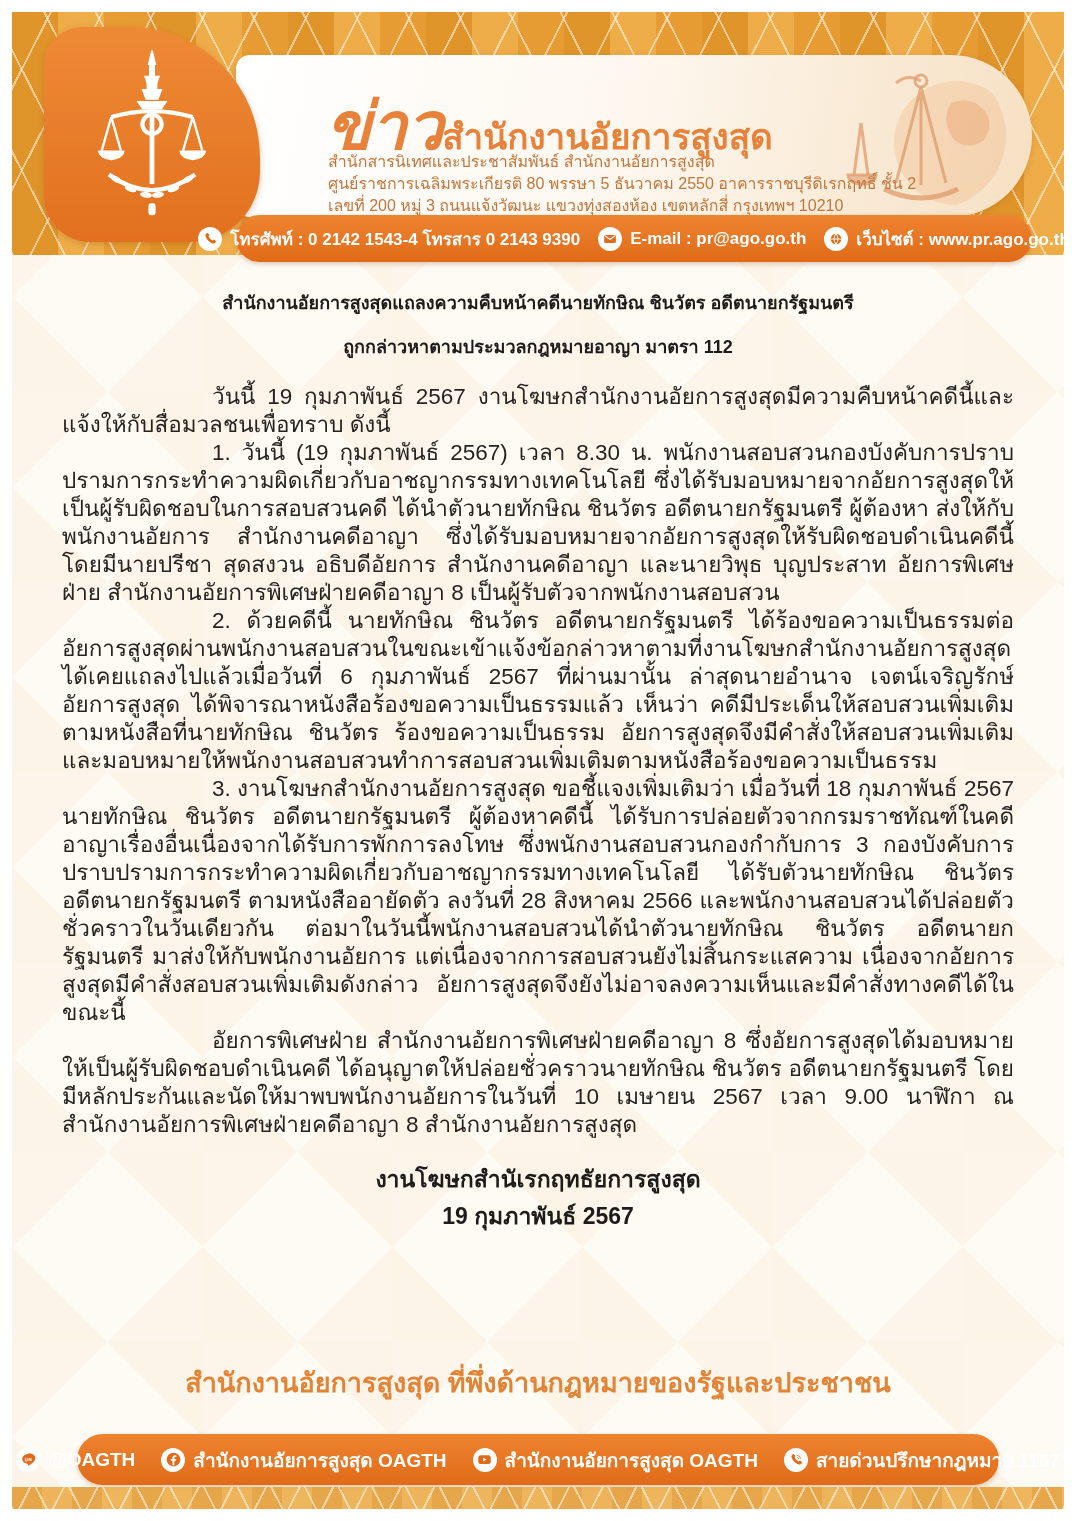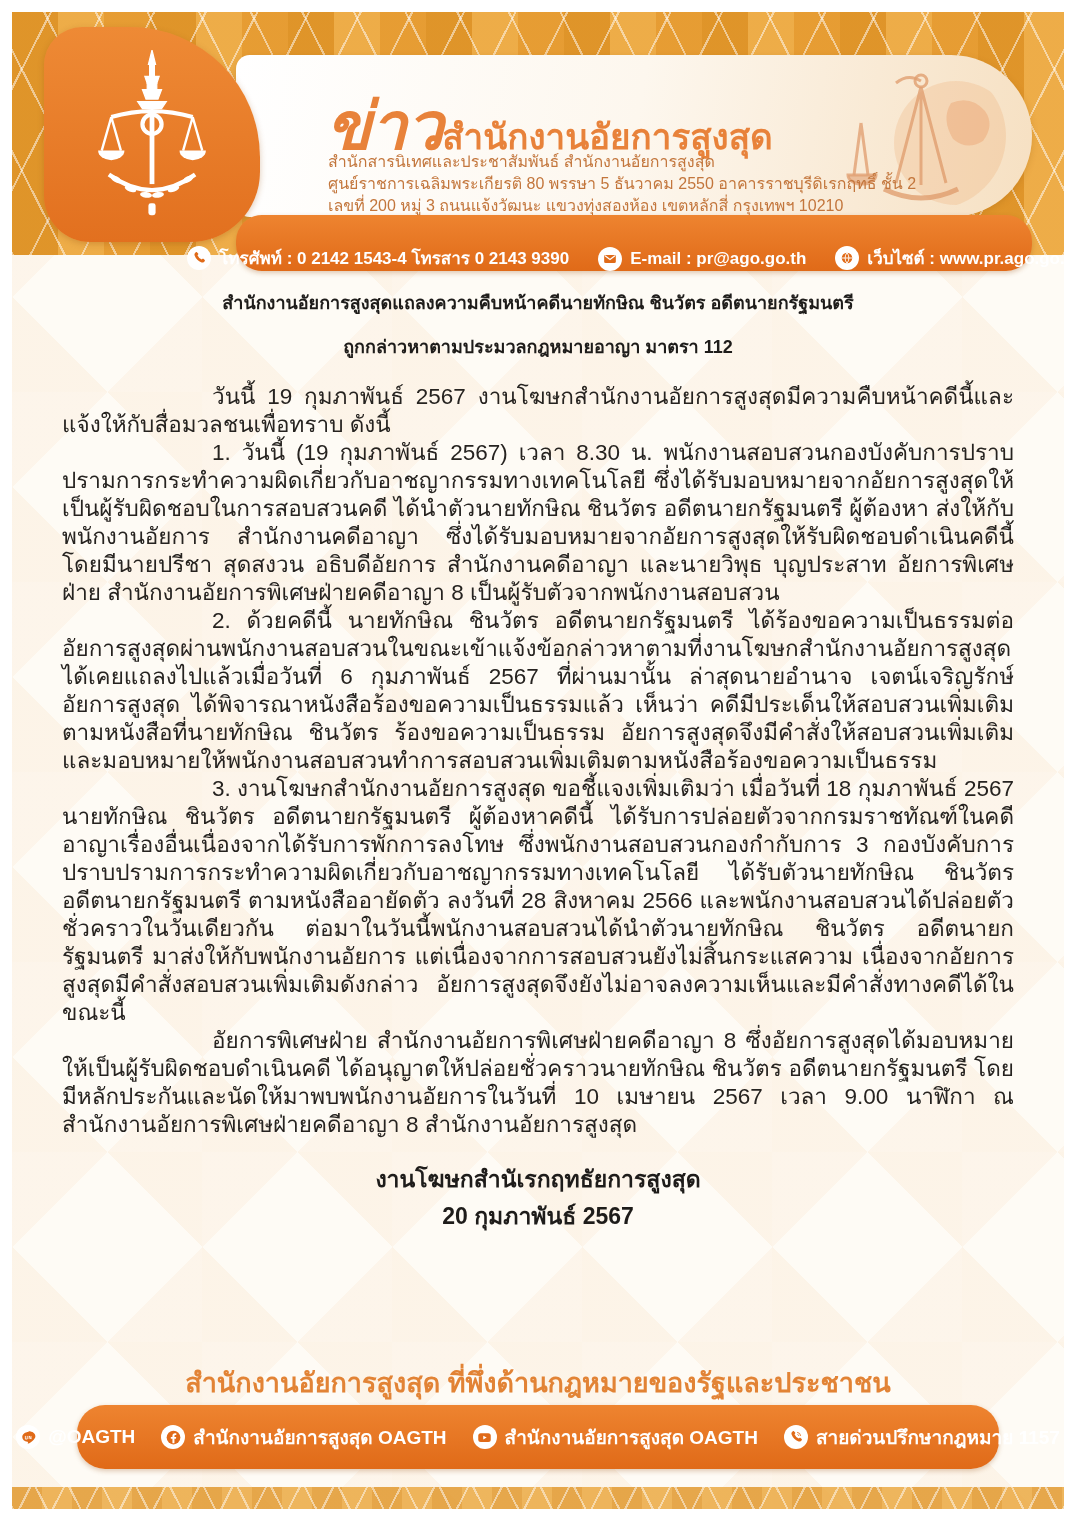--- a/index.html
+++ b/index.html
@@ -45,24 +45,24 @@
   .banner-address{position:absolute;left:92px;top:96px;color:#C3763C;font-size:16px;line-height:22px;}
   .scales-watermark{position:absolute;right:26px;top:8px;width:170px;height:146px;opacity:.55;overflow:hidden;border-radius:0 82px 82px 0;}
   .logo-panel{
     position:absolute;left:32px;top:15px;width:216px;height:215px;
     background:linear-gradient(180deg,#EE8A35,#E2701F);
     border-radius:38px 130px 70px 46px;
     box-shadow:0 2px 6px rgba(150,80,20,.3);
   }
   .logo-panel svg{position:absolute;left:50%;top:50%;transform:translate(-50%,-50%);}
   .contact-pill{
-    position:absolute;left:224px;top:203px;right:32px;height:56px;
+    position:absolute;left:224px;top:203px;right:32px;height:47px;
     background:linear-gradient(180deg,#EE8430,#E06A18);
     border-radius:26px;
-    display:flex;align-items:flex-end;justify-content:center;gap:29px;
+    display:flex;align-items:center;justify-content:center;gap:18px;
     color:#ffffff;font-size:17px;font-weight:bold;
     box-shadow:0 2px 5px rgba(150,80,20,.3);
   }
   .contact-item{display:flex;align-items:center;gap:8px;white-space:nowrap;}
   .badge{
     width:24px;height:24px;border-radius:50%;background:#ffffff;
     display:inline-flex;align-items:center;justify-content:center;flex:0 0 auto;
   }
   .badge svg{display:block;}
   
@@ -81,21 +81,21 @@
   }
   .signoff{
     text-align:center;font-weight:bold;font-size:23px;line-height:37px;margin-top:22px;color:#1E1C1A;
   }
   
   .footer-slogan{
     position:absolute;left:0;right:0;bottom:105px;
     text-align:center;color:#E28335;font-weight:bold;font-size:27px;
   }
   .footer-social{
-    position:absolute;left:65px;right:65px;bottom:40px;height:64px;
+    position:absolute;left:65px;right:65px;bottom:24px;height:51px;
     background:linear-gradient(180deg,#EE8430,#E06A18);
     border-radius:28px;
     display:flex;align-items:center;justify-content:center;gap:26px;
     color:#ffffff;font-size:19px;font-weight:bold;
     box-shadow:0 2px 5px rgba(150,80,20,.3);
   }
   .social-item{display:flex;align-items:center;gap:8px;white-space:nowrap;}
   .bottom-band{
     position:absolute;left:0;bottom:0;width:100%;height:22px;
     background-color:#E8A338;
@@ -207,21 +207,21 @@
       </div>
       <div class="body-text">
         <p>วันนี้ 19 กุมภาพันธ์ 2567 งานโฆษกสำนักงานอัยการสูงสุดมีความคืบหน้าคดีนี้และแจ้งให้กับสื่อมวลชนเพื่อทราบ ดังนี้</p>
         <p>1. วันนี้ (19 กุมภาพันธ์ 2567) เวลา 8.30 น. พนักงานสอบสวนกองบังคับการปราบปรามการกระทำความผิดเกี่ยวกับอาชญากรรมทางเทคโนโลยี ซึ่งได้รับมอบหมายจากอัยการสูงสุดให้เป็นผู้รับผิดชอบในการสอบสวนคดี ได้นำตัวนายทักษิณ ชินวัตร อดีตนายกรัฐมนตรี ผู้ต้องหา ส่งให้กับพนักงานอัยการ สำนักงานคดีอาญา ซึ่งได้รับมอบหมายจากอัยการสูงสุดให้รับผิดชอบดำเนินคดีนี้ โดยมีนายปรีชา สุดสงวน อธิบดีอัยการ สำนักงานคดีอาญา และนายวิพุธ บุญประสาท อัยการพิเศษฝ่าย สำนักงานอัยการพิเศษฝ่ายคดีอาญา 8 เป็นผู้รับตัวจากพนักงานสอบสวน</p>
         <p>2. ด้วยคดีนี้ นายทักษิณ ชินวัตร อดีตนายกรัฐมนตรี ได้ร้องขอความเป็นธรรมต่ออัยการสูงสุดผ่านพนักงานสอบสวนในขณะเข้าแจ้งข้อกล่าวหาตามที่งานโฆษกสำนักงานอัยการสูงสุดได้เคยแถลงไปแล้วเมื่อวันที่ 6 กุมภาพันธ์ 2567 ที่ผ่านมานั้น ล่าสุดนายอำนาจ เจตน์เจริญรักษ์ อัยการสูงสุด ได้พิจารณาหนังสือร้องขอความเป็นธรรมแล้ว เห็นว่า คดีมีประเด็นให้สอบสวนเพิ่มเติมตามหนังสือที่นายทักษิณ ชินวัตร ร้องขอความเป็นธรรม อัยการสูงสุดจึงมีคำสั่งให้สอบสวนเพิ่มเติม และมอบหมายให้พนักงานสอบสวนทำการสอบสวนเพิ่มเติมตามหนังสือร้องขอความเป็นธรรม</p>
         <p>3. งานโฆษกสำนักงานอัยการสูงสุด ขอชี้แจงเพิ่มเติมว่า เมื่อวันที่ 18 กุมภาพันธ์ 2567 นายทักษิณ ชินวัตร อดีตนายกรัฐมนตรี ผู้ต้องหาคดีนี้ ได้รับการปล่อยตัวจากกรมราชทัณฑ์ในคดีอาญาเรื่องอื่นเนื่องจากได้รับการพักการลงโทษ ซึ่งพนักงานสอบสวนกองกำกับการ 3 กองบังคับการปราบปรามการกระทำความผิดเกี่ยวกับอาชญากรรมทางเทคโนโลยี ได้รับตัวนายทักษิณ ชินวัตร อดีตนายกรัฐมนตรี ตามหนังสืออายัดตัว ลงวันที่ 28 สิงหาคม 2566 และพนักงานสอบสวนได้ปล่อยตัวชั่วคราวในวันเดียวกัน ต่อมาในวันนี้พนักงานสอบสวนได้นำตัวนายทักษิณ ชินวัตร อดีตนายกรัฐมนตรี มาส่งให้กับพนักงานอัยการ แต่เนื่องจากการสอบสวนยังไม่สิ้นกระแสความ เนื่องจากอัยการสูงสุดมีคำสั่งสอบสวนเพิ่มเติมดังกล่าว อัยการสูงสุดจึงยังไม่อาจลงความเห็นและมีคำสั่งทางคดีได้ในขณะนี้</p>
         <p>อัยการพิเศษฝ่าย สำนักงานอัยการพิเศษฝ่ายคดีอาญา 8 ซึ่งอัยการสูงสุดได้มอบหมายให้เป็นผู้รับผิดชอบดำเนินคดี ได้อนุญาตให้ปล่อยชั่วคราวนายทักษิณ ชินวัตร อดีตนายกรัฐมนตรี โดยมีหลักประกันและนัดให้มาพบพนักงานอัยการในวันที่ 10 เมษายน 2567 เวลา 9.00 นาฬิกา ณ สำนักงานอัยการพิเศษฝ่ายคดีอาญา 8 สำนักงานอัยการสูงสุด</p>
       </div>
       <div class="signoff">
         <div>งานโฆษกสำนัเรกฤทธัยการสูงสุด</div>
-        <div>20 กุมภาพันธ์ 2567</div>
+        <div>19 กุมภาพันธ์ 2567</div>
       </div>
     </div>
 
     <div class="footer-slogan">สำนักงานอัยการสูงสุด ที่พึ่งด้านกฎหมายของรัฐและประชาชน</div>
 
     <div class="footer-social">
       <span class="social-item">
         <span class="badge">
           <svg width="15" height="15" viewBox="0 0 24 24">
               <path fill="#E06A18" d="M12 3C6.5 3 2 6.6 2 11c0 3.9 3.5 7.2 8.2 7.9.3.1.8.2.9.5.1.3.1.7 0 1 0 0-.1.7-.2.8-.1.3-.3 1 .9.5 1.2-.5 6.3-3.7 8.6-6.3 1.6-1.7 2.6-3.5 2.6-5.4 0-4.4-4.5-8-11-8z"></path>

